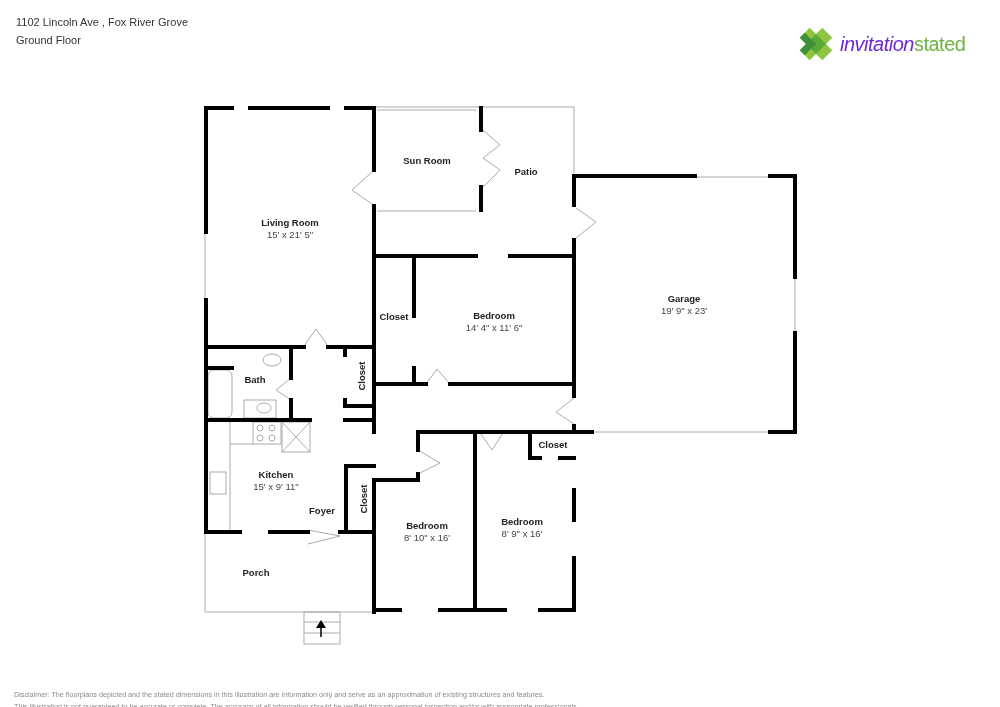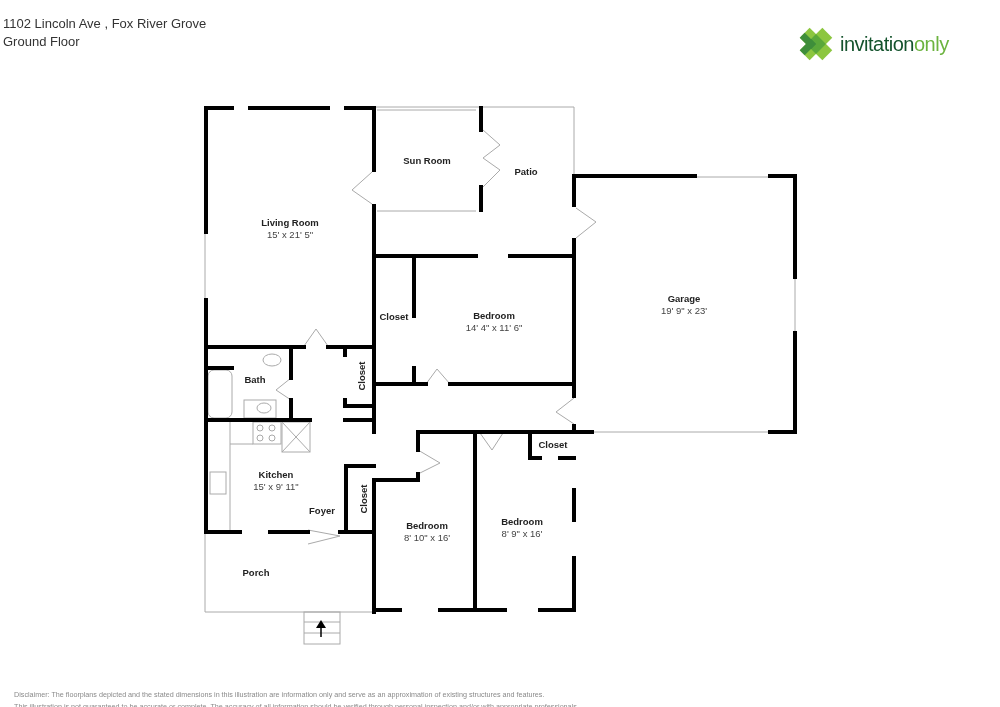--- a/index.html
+++ b/index.html
@@ -1,20 +1,20 @@
 <!DOCTYPE html>
 <html><head>
 <meta charset="utf-8">
 <style>
   html, body { margin:0; padding:0; background:#ffffff; }
   body { width:1000px; height:707px; position:relative; overflow:hidden; font-family:"Liberation Sans", sans-serif; color:#222; }
-  .hdr { position:absolute; left:3px; font-size:13px; color:#333; }
+  .hdr { position:absolute; left:16px; font-size:11px; color:#333; }
   .logo { position:absolute; left:798px; top:26px; display:flex; align-items:center; }
   .logo-text { font-size:20px; letter-spacing:-0.5px; margin-left:6px; }
-  .logo-text .a { color:#14532d; }
+  .logo-text .a { color:#6d28d9;font-style:italic; }
   .logo-text .b { color:#6cb33f; }
   .disc { position:absolute; left:14px; font-size:7.2px; color:#8a8a8a; white-space:nowrap; }
   svg.plan { position:absolute; left:0; top:0; }
   .lbl { font-family:"Liberation Sans", sans-serif; font-size:9.5px; fill:#222; font-weight:bold; }
   .dim { font-family:"Liberation Sans", sans-serif; font-size:9.5px; fill:#444; }
 </style>
 </head>
 <body>
 
 <div class="hdr" style="top:16px;">1102 Lincoln Ave , Fox River Grove</div>
@@ -24,21 +24,21 @@
   <svg width="36" height="36" viewBox="0 0 36 36">
     <g transform="rotate(45 18 18)">
       <rect x="11" y="2" width="14" height="32" fill="#8cc63f"></rect>
       <rect x="2" y="11" width="32" height="14" fill="#8cc63f"></rect>
       <rect x="11" y="11" width="14" height="14" fill="#5aa83a"></rect>
       <rect x="2" y="18" width="16" height="7" fill="#3e8e3a"></rect>
       <rect x="11" y="18" width="7" height="16" fill="#3e8e3a"></rect>
     </g>
   </svg>
   <div class="logo-text">
-    <span class="a">invitation</span><span class="b">only</span>
+    <span class="a">invitation</span><span class="b">stated</span>
   </div>
 </div>
 
 <svg class="plan" width="1000" height="707" viewBox="0 0 1000 707">
   <g fill="none" stroke="#aaa" stroke-width="1">
 
     <path d="M374 107 L574 107 L574 176"></path>
     <path d="M205 534 L205 612 L374 612"></path>
     <rect x="304" y="612" width="36" height="32"></rect>
     <line x1="304" y1="622" x2="340" y2="622"></line>

